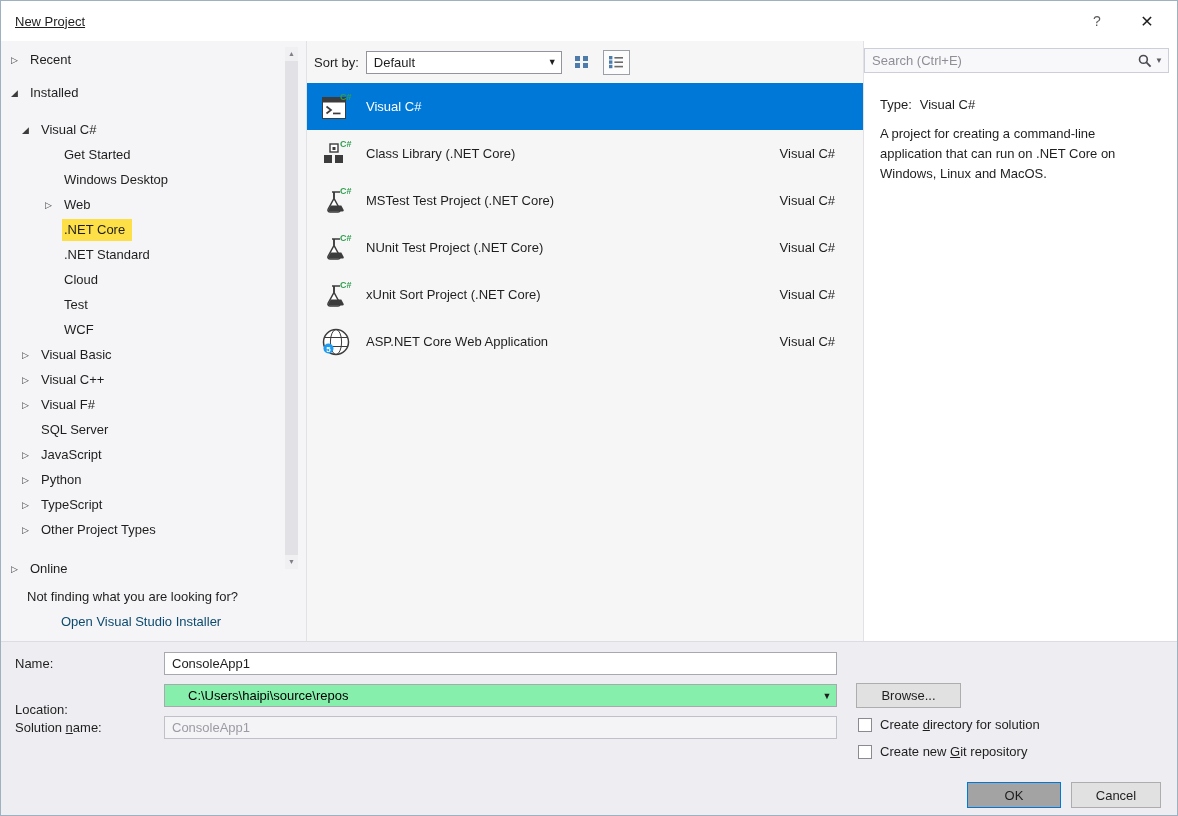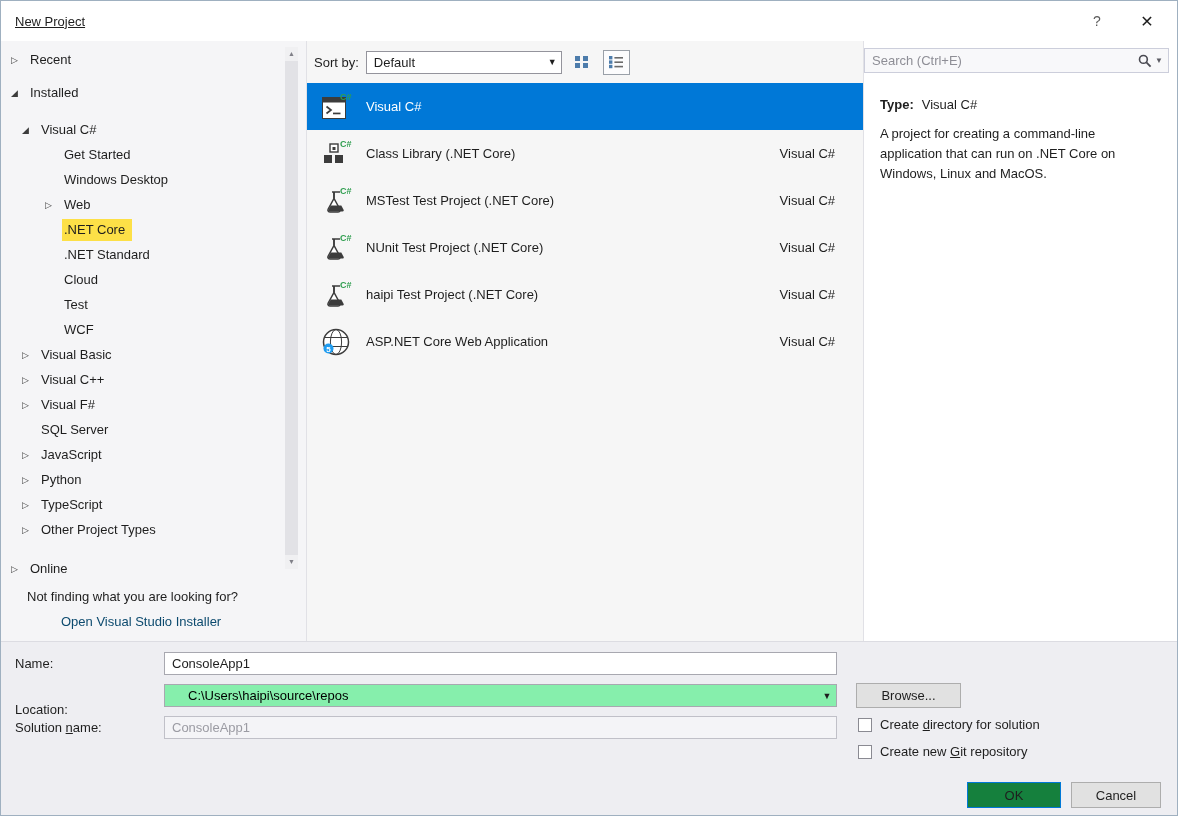--- a/index.html
+++ b/index.html
@@ -57,40 +57,40 @@
   .tpl-name { flex:1; }
   .tpl-row.selected { background:#0078d7; color:#fff; }
 
   
   .right-pane { width:313px; flex:none; background:#fff; padding:7px 8px 0 0; }
   .search-box { height:25px; background:#f8f8fa; border:1px solid #cccedb; display:flex; align-items:center; padding:0 5px 0 0; }
   .search-box input { flex:1; border:none; background:transparent; font:inherit; color:#1e1e1e; padding:0 4px 0 7px; outline:none; }
   .search-box input::placeholder { color:#8e8e96; }
   .search-arrow { font-size:8px; color:#5c5c64; margin-left:3px; }
   .type-line { margin:24px 0 0 16px; }
-  .type-label { font-weight:bold; margin-right:8px; }
+  .type-label { font-weight:normal; margin-right:8px; }
   .desc { margin:12px 18px 0 16px; line-height:20px; }
 
   
   .bottom-pane { flex:1; background:#eeeef2; border-top:1px solid #dcdce2; position:relative; }
   .bp-label { position:absolute; }
   .txt { position:absolute; height:23px; border:1px solid #a8a8b0; background:#fff; font:inherit; padding:0 7px; color:#1e1e1e; outline:none; }
   .lbl-name { left:14px; top:14px; } .inp-name { left:163px; top:10px; width:673px; }
   .lbl-loc  { left:14px; top:60px; }
   .combo-loc { position:absolute; left:163px; top:42px; width:673px; height:23px; border:1px solid #a8a8b0; background:#86efac; display:flex; align-items:center;padding-left:16px; }
   .combo-loc input { flex:1; border:none; font:inherit; padding:0 7px; outline:none; background:transparent; }
   .combo-loc .dd-arrow { width:18px; text-align:center; font-size:9px; color:#1e1e1e; cursor:default; }
   .lbl-sol  { left:14px; top:78px; }
   .inp-sol  { left:163px; top:74px; width:673px; background:#f4f4f7; color:#9b9ba3; border-color:#c0c0c8; }
   .btn { border:1px solid #adadad; background:#e1e1e1; font:inherit; color:#1e1e1e; cursor:default; }
   .btn-browse { position:absolute; left:855px; top:41px; width:105px; height:25px; }
   .cb-row { position:absolute; display:flex; align-items:center; cursor:default; }
   .cb1 { left:857px; top:75px; } .cb2 { left:857px; top:102px; }
   .cb-box { width:14px; height:14px; border:1px solid #8a8a92; background:#fff; display:inline-block; margin-right:8px; flex:none; }
-  .btn-ok { position:absolute; left:966px; top:140px; width:94px; height:26px; border-color:#0078d7; background:#15803d; }
+  .btn-ok { position:absolute; left:966px; top:140px; width:94px; height:26px; border-color:#0078d7; background:#a3a3a3; }
   .btn-cancel { position:absolute; left:1070px; top:140px; width:90px; height:26px; }
   .mn { text-decoration:underline; }
 </style>
 </head>
 <body>
 
 <div class="dialog">
 
   <div class="titlebar">
     <span class="title">New Project</span>
@@ -273,21 +273,21 @@
         </div>
 
         <div class="tpl-row">
           <span class="tpl-icon">
             <svg width="32" height="32" viewBox="0 0 32 32">
               <path d="M12 7h8 M13.8 7v6l6 11c.9 1.7-.2 3-2 3H10.2c-1.8 0-2.9-1.3-2-3l6-11V7" fill="#fff" stroke="#3c3c3c" stroke-width="1.5"></path>
               <path d="M10.7 20.5h10.6l2.3 4.3c.5 1-.1 1.7-1.1 1.7H9.5c-1 0-1.6-.7-1.1-1.7z" fill="#3c3c3c"></path>
               <text x="31.5" y="9" text-anchor="end" font-size="9" font-weight="bold" fill="#2f9e4f" font-family="Liberation Sans,sans-serif">C#</text>
             </svg>
           </span>
-          <span class="tpl-name">haipi Test Project (.NET Core)</span>
+          <span class="tpl-name">xUnit Sort Project (.NET Core)</span>
           <span class="tpl-lang">Visual C#</span>
         </div>
 
         <div class="tpl-row">
           <span class="tpl-icon">
             <svg width="32" height="32" viewBox="0 0 32 32">
               <circle cx="16" cy="16" r="12.5" fill="#fff" stroke="#3c3c3c" stroke-width="1.5"></circle>
               <ellipse cx="16" cy="16" rx="5.6" ry="12.5" fill="none" stroke="#3c3c3c"></ellipse>
               <path d="M4.5 11.5h23 M4.5 20.5h23" stroke="#3c3c3c" fill="none"></path>
               <circle cx="8.5" cy="22.5" r="5" fill="#1f9cf0"></circle>

